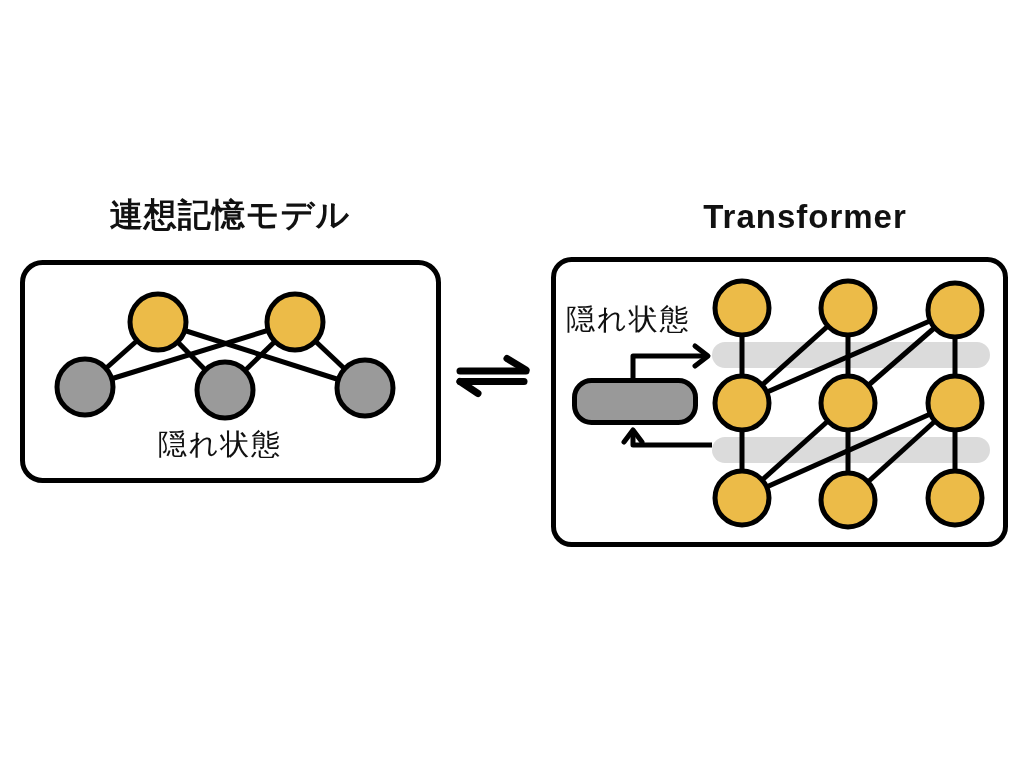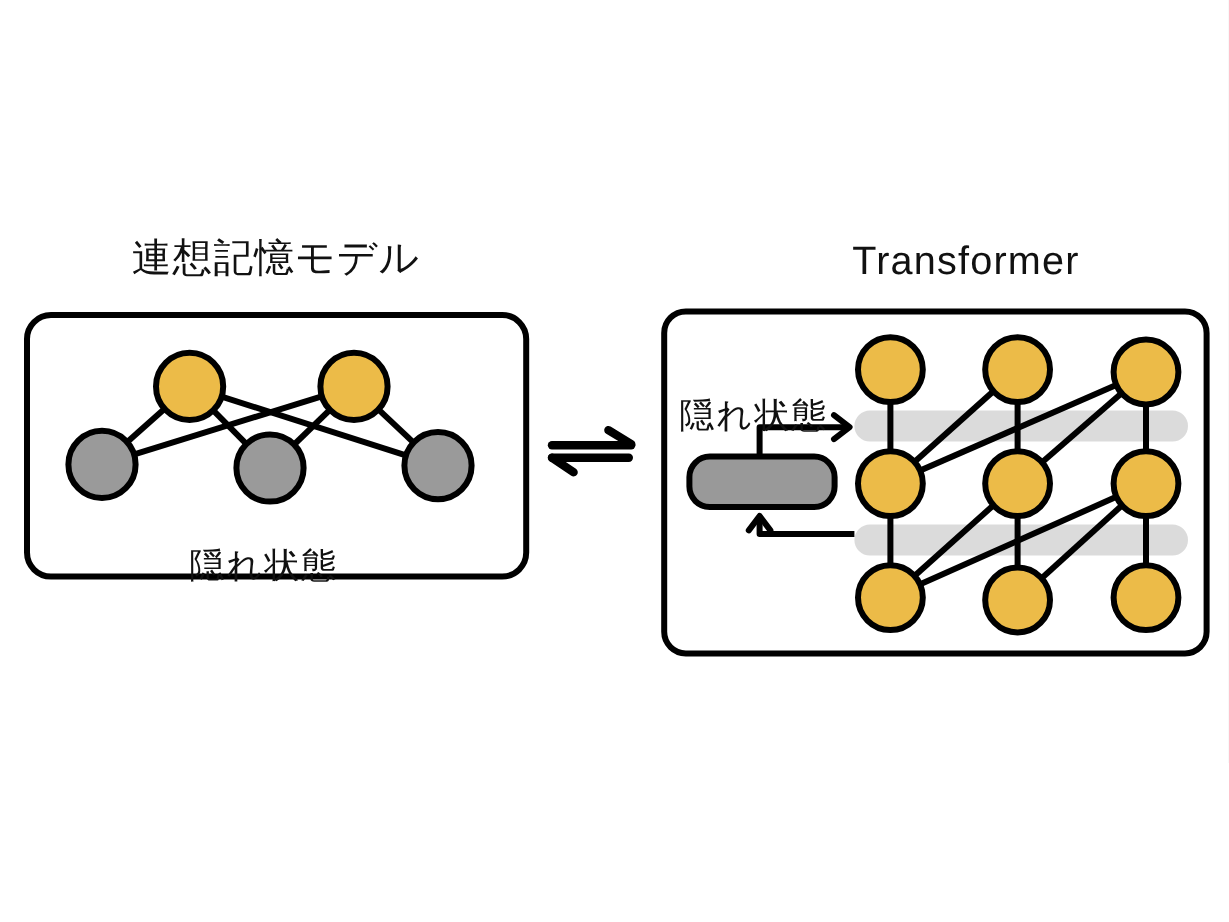--- a/index.html
+++ b/index.html
@@ -12,27 +12,27 @@
     --text:#111111;
   }
   html,body{margin:0;padding:0;background:#e9e9e9;}
   .canvas{
     position:relative;width:1024px;height:768px;background:var(--background);
     font-family:"Liberation Sans", sans-serif;color:var(--text);overflow:hidden;
   }
   .diagram-svg{position:absolute;left:0;top:0;width:1024px;height:768px;}
   .title{
     position:absolute;font-size:33px;line-height:1.1;text-align:center;
-    letter-spacing:1px;color:var(--text);white-space:nowrap;
+    letter-spacing:1px;color:var(--text);white-space:nowrap;font-weight:bold;
   }
   .title-left{left:20px;top:197px;width:420px;}
   .title-right{left:580px;top:199px;width:450px;}
   .panel-label{
     position:absolute;font-size:29px;line-height:1.1;letter-spacing:2px;
-    color:var(--text);white-space:nowrap;margin-top:28px;
+    color:var(--text);white-space:nowrap;
   }
   .label-left{left:20px;top:429px;width:400px;text-align:center;}
   .label-right{left:566px;top:304px;}
   .edge{stroke:var(--line);stroke-width:5;fill:none;}
   .node-yellow{fill:var(--node_yellow);stroke:var(--line);stroke-width:5;}
   .node-gray{fill:var(--node_gray);stroke:var(--line);stroke-width:5;}
   .panel-box{fill:none;stroke:var(--line);stroke-width:5;}
   .bar{fill:var(--attention_bar);stroke:none;}
   .pill{fill:var(--pill_gray);stroke:var(--line);stroke-width:5;}
   .flow{stroke:var(--line);stroke-width:5;fill:none;stroke-linejoin:round;stroke-linecap:butt;}

